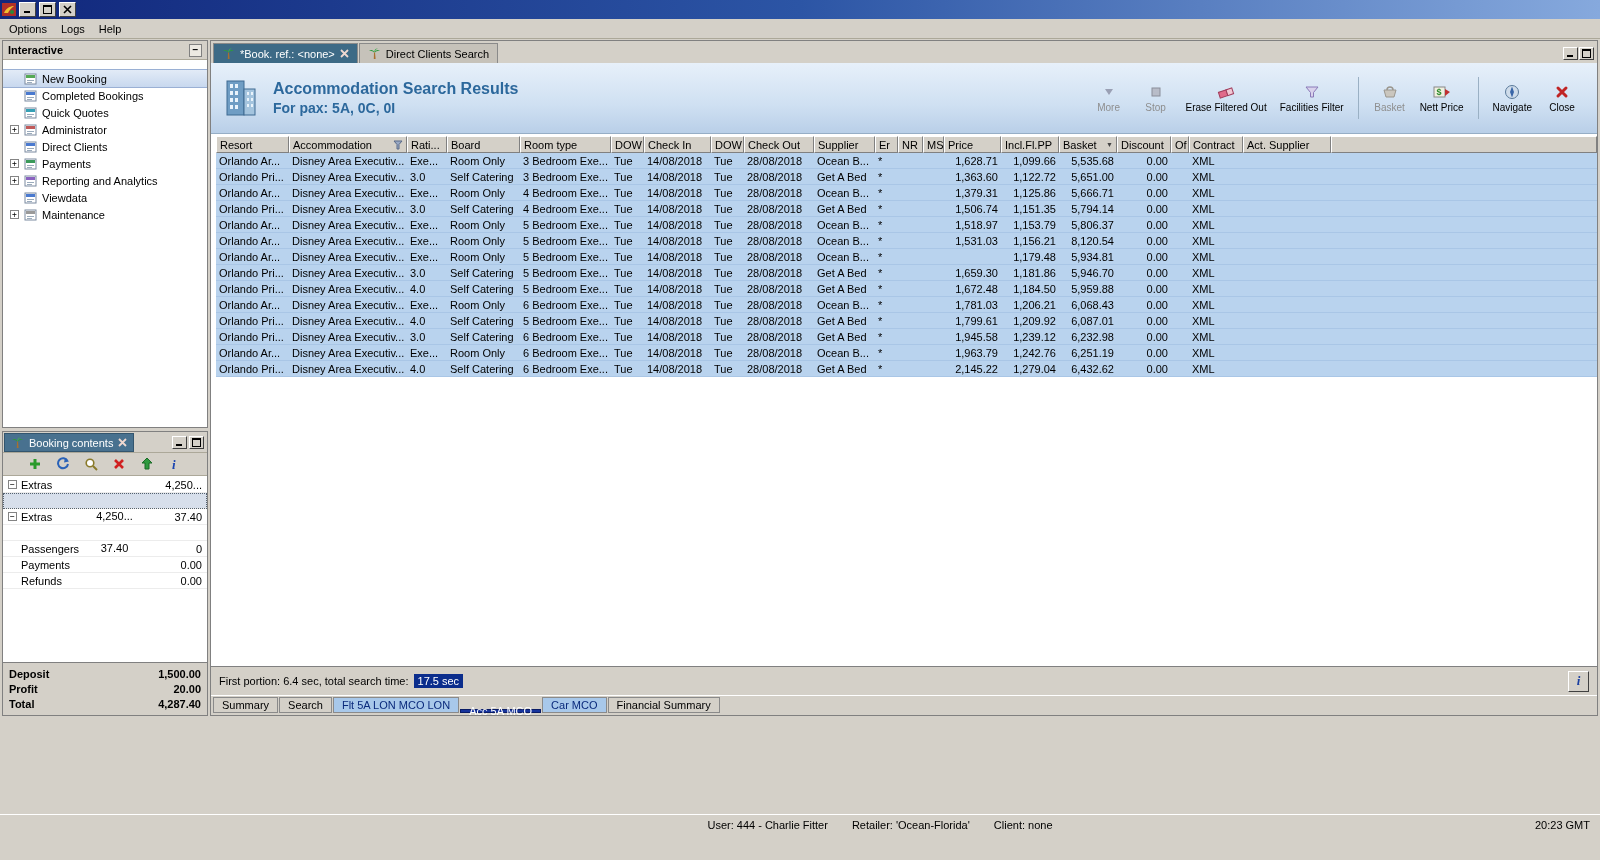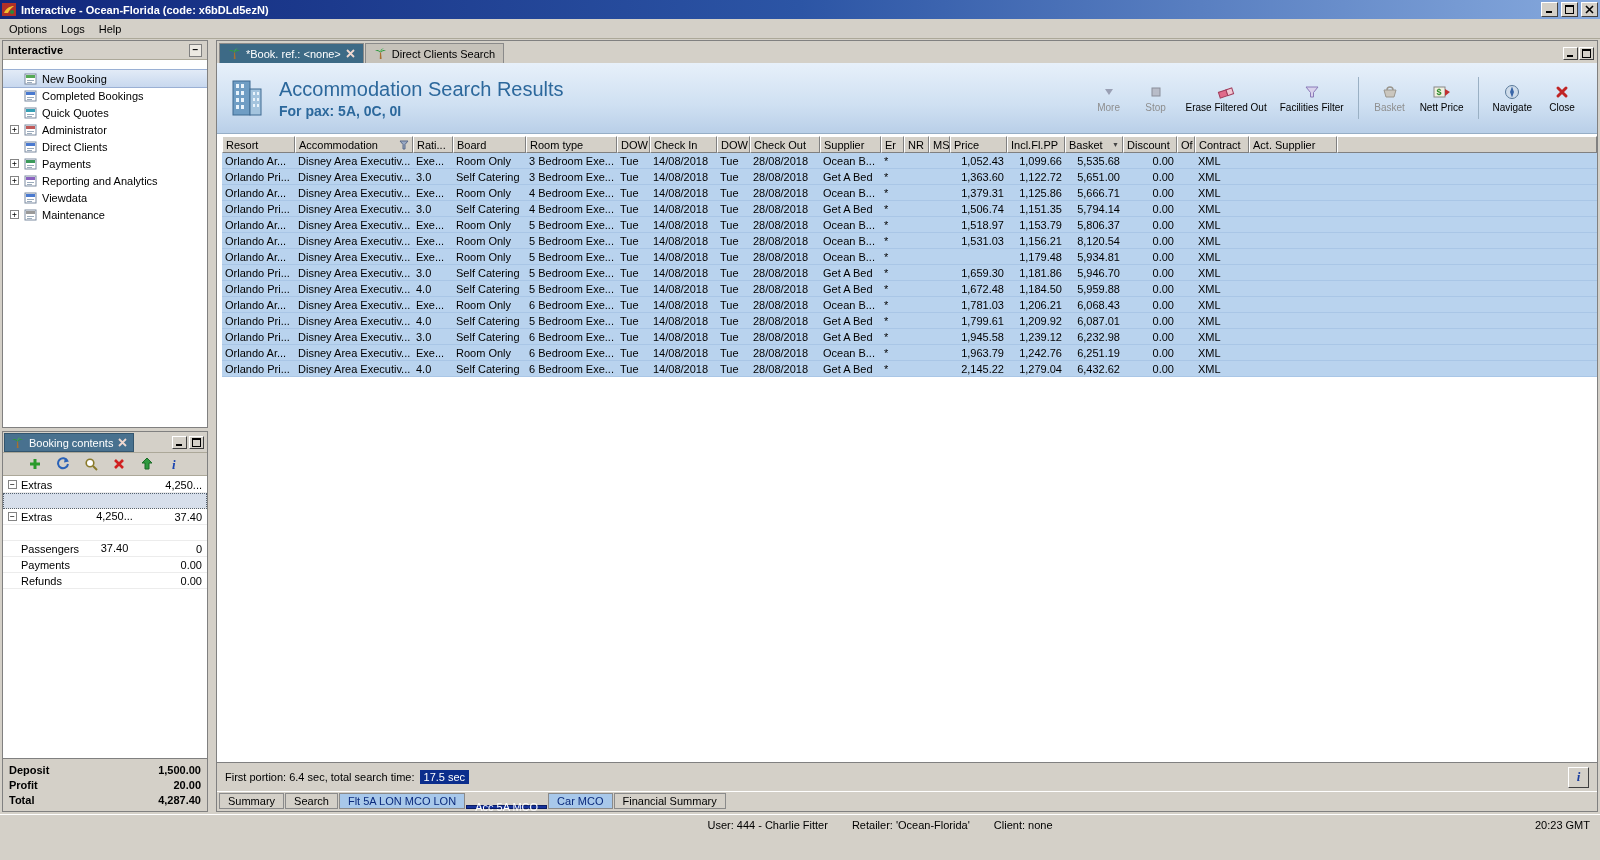--- a/index.html
+++ b/index.html
@@ -11,21 +11,21 @@
 
   
   .titlebar{height:19px;background:linear-gradient(to right,#11277c,#2c55a5 50%,#86a9dd);display:flex;align-items:center;gap:3px;padding:0 2px;}
   .titlebar .title{color:#fff;font-weight:bold;flex:1;padding-left:2px;white-space:nowrap;overflow:hidden;}
   .winbtn{width:17px;height:15px;background:#d4d0c8;border:1px solid;border-color:#fff #404040 #404040 #fff;display:inline-flex;align-items:center;justify-content:center;cursor:default;}
   .winbtn.sm{width:15px;height:13px;}
   .menubar{height:20px;display:flex;align-items:center;padding:0 2px;background:#d4d0c8;border-bottom:1px solid #aca899;}
   .menu-item{padding:3px 7px;}
 
   
-  .workspace{position:absolute;top:40px;left:0;right:0;height:772px;display:flex;gap:8px;padding:0 2px;}
+  .workspace{position:absolute;top:40px;left:0;right:0;height:676px;display:flex;gap:2px;padding:0 2px;}
   .left-col{width:206px;display:flex;flex-direction:column;gap:3px;}
   .panel{background:#fff;border:1px solid #808080;}
 
   
   .interactive-panel{height:388px;display:flex;flex-direction:column;overflow:hidden;}
   .panel-header{height:19px;background:#d4d0c8;border-bottom:1px solid #aca899;display:flex;align-items:center;padding:0 5px;font-weight:bold;flex:none;}
   .collapse-btn{margin-left:auto;width:13px;height:13px;border:1px solid #808080;background:#ece9e2;display:inline-flex;align-items:center;justify-content:center;font-size:10px;line-height:1;}
   .tree{flex:1;overflow:hidden;padding-top:10px;}
   .tree-item{height:17px;display:flex;align-items:center;gap:5px;padding:0 4px 0 7px;white-space:nowrap;}
   .tree-item.sel{background:linear-gradient(180deg,#e2ebf7,#c8d8ee);outline:1px solid #9ab0d4;}
@@ -47,21 +47,21 @@
   .bc-totals{background:#d4d0c8;border-top:1px solid #808080;padding:3px 6px 4px;flex:none;}
   .tot-row{display:flex;justify-content:space-between;font-weight:bold;height:15px;align-items:center;}
 
   
   .main-col{flex:1;display:flex;flex-direction:column;border:1px solid #808080;background:#d4d0c8;overflow:hidden;}
   .mdi-tabbar{height:22px;display:flex;align-items:flex-end;gap:1px;padding:2px 3px 0 2px;flex:none;}
   .mdi-tab{height:20px;display:flex;align-items:center;gap:5px;padding:0 8px;background:#c6c2ba;border:1px solid #8a8a8a;border-bottom:none;white-space:nowrap;}
   .mdi-tab.active{background:#3d6a86;color:#fff;}
   .mdi-tabbar .winbtn{margin-bottom:3px;}
   .results-header{height:71px;background:linear-gradient(180deg,#e7f0fa 0%,#cfe0f2 60%,#b9cfe8 100%);border-bottom:1px solid #96aec6;display:flex;align-items:center;padding:0 10px;gap:12px;flex:none;}
-  .r-title{font-size:20px;font-weight:normal;color:#2c689c;line-height:1.3;}
+  .r-title{font-size:16px;font-weight:bold;color:#2c689c;line-height:1.3;}
   .r-sub{font-size:14px;font-weight:bold;color:#2c689c;line-height:1.3;}
   .hdr-toolbar{margin-left:auto;display:flex;align-items:center;gap:5px;height:100%;padding-right:4px;}
   .tbtn{min-width:42px;max-width:94px;display:flex;flex-direction:column;align-items:center;justify-content:center;gap:3px;padding:2px 4px;text-align:center;}
   .tbtn-label{font-size:10px;line-height:10px;white-space:nowrap;}
   .tbtn.disabled .tbtn-label{color:#8e8e8e;}
   .vsep{width:1px;height:42px;background:#9ab0c4;margin:0 5px;}
   .countbar{height:18px;background:#d4d0c8;border-bottom:1px solid #aca899;display:flex;align-items:center;font-weight:bold;padding:0 6px;flex:none;}
 
   
   .table-area{flex:1;background:#fff;padding:2px 0 0 5px;overflow:hidden;}
@@ -92,21 +92,20 @@
 <body>
 
 <div class="titlebar">
   <span class="icn">
       <svg width="14" height="13" viewBox="0 0 14 13">
         <rect width="14" height="13" fill="#b03028"></rect>
         <path d="M2 10 C4 4 10 3 12 3 C9 5 7 8 6 10 Z" fill="#f0c030"></path>
         <circle cx="10" cy="9" r="2" fill="#2a8a3a"></circle>
       </svg>
     </span>
-  <span class="title">Interactive - Ocean-Florida (code: x6bDLd5ezN)</span>
   <span class="winbtn">
       <svg width="9" height="9">
         <rect x="1" y="6" width="6" height="2" fill="#000"></rect>
       </svg>
     </span>
   <span class="winbtn">
       <svg width="9" height="9">
         <rect x="0.5" y="0.5" width="8" height="8" fill="none" stroke="#000"></rect>
         <rect x="0" y="0" width="9" height="2" fill="#000"></rect>
       </svg>
@@ -602,21 +601,21 @@
             <div class="gcell" style="width: 73px;">Room Only</div>
             <div class="gcell" style="width: 91px;">3 Bedroom Exe...</div>
             <div class="gcell" style="width: 33px;">Tue</div>
             <div class="gcell" style="width: 67px;">14/08/2018</div>
             <div class="gcell" style="width: 33px;">Tue</div>
             <div class="gcell" style="width: 70px;">28/08/2018</div>
             <div class="gcell" style="width: 61px;">Ocean B...</div>
             <div class="gcell" style="width: 23px;">*</div>
             <div class="gcell" style="width: 25px;"></div>
             <div class="gcell" style="width: 21px;"></div>
-            <div class="gcell right" style="width: 57px;">1,052.43</div>
+            <div class="gcell right" style="width: 57px;">1,628.71</div>
             <div class="gcell right" style="width: 58px;">1,099.66</div>
             <div class="gcell right" style="width: 58px;">5,535.68</div>
             <div class="gcell right" style="width: 54px;">0.00</div>
             <div class="gcell" style="width: 18px;"></div>
             <div class="gcell" style="width: 54px;">XML</div>
             <div class="gcell" style="width: 88px;"></div>
           </div>
           <div class="grow">
             <div class="gcell" style="width: 73px;">Orlando Pri...</div>
             <div class="gcell" style="width: 118px;">Disney Area Executiv...</div>

